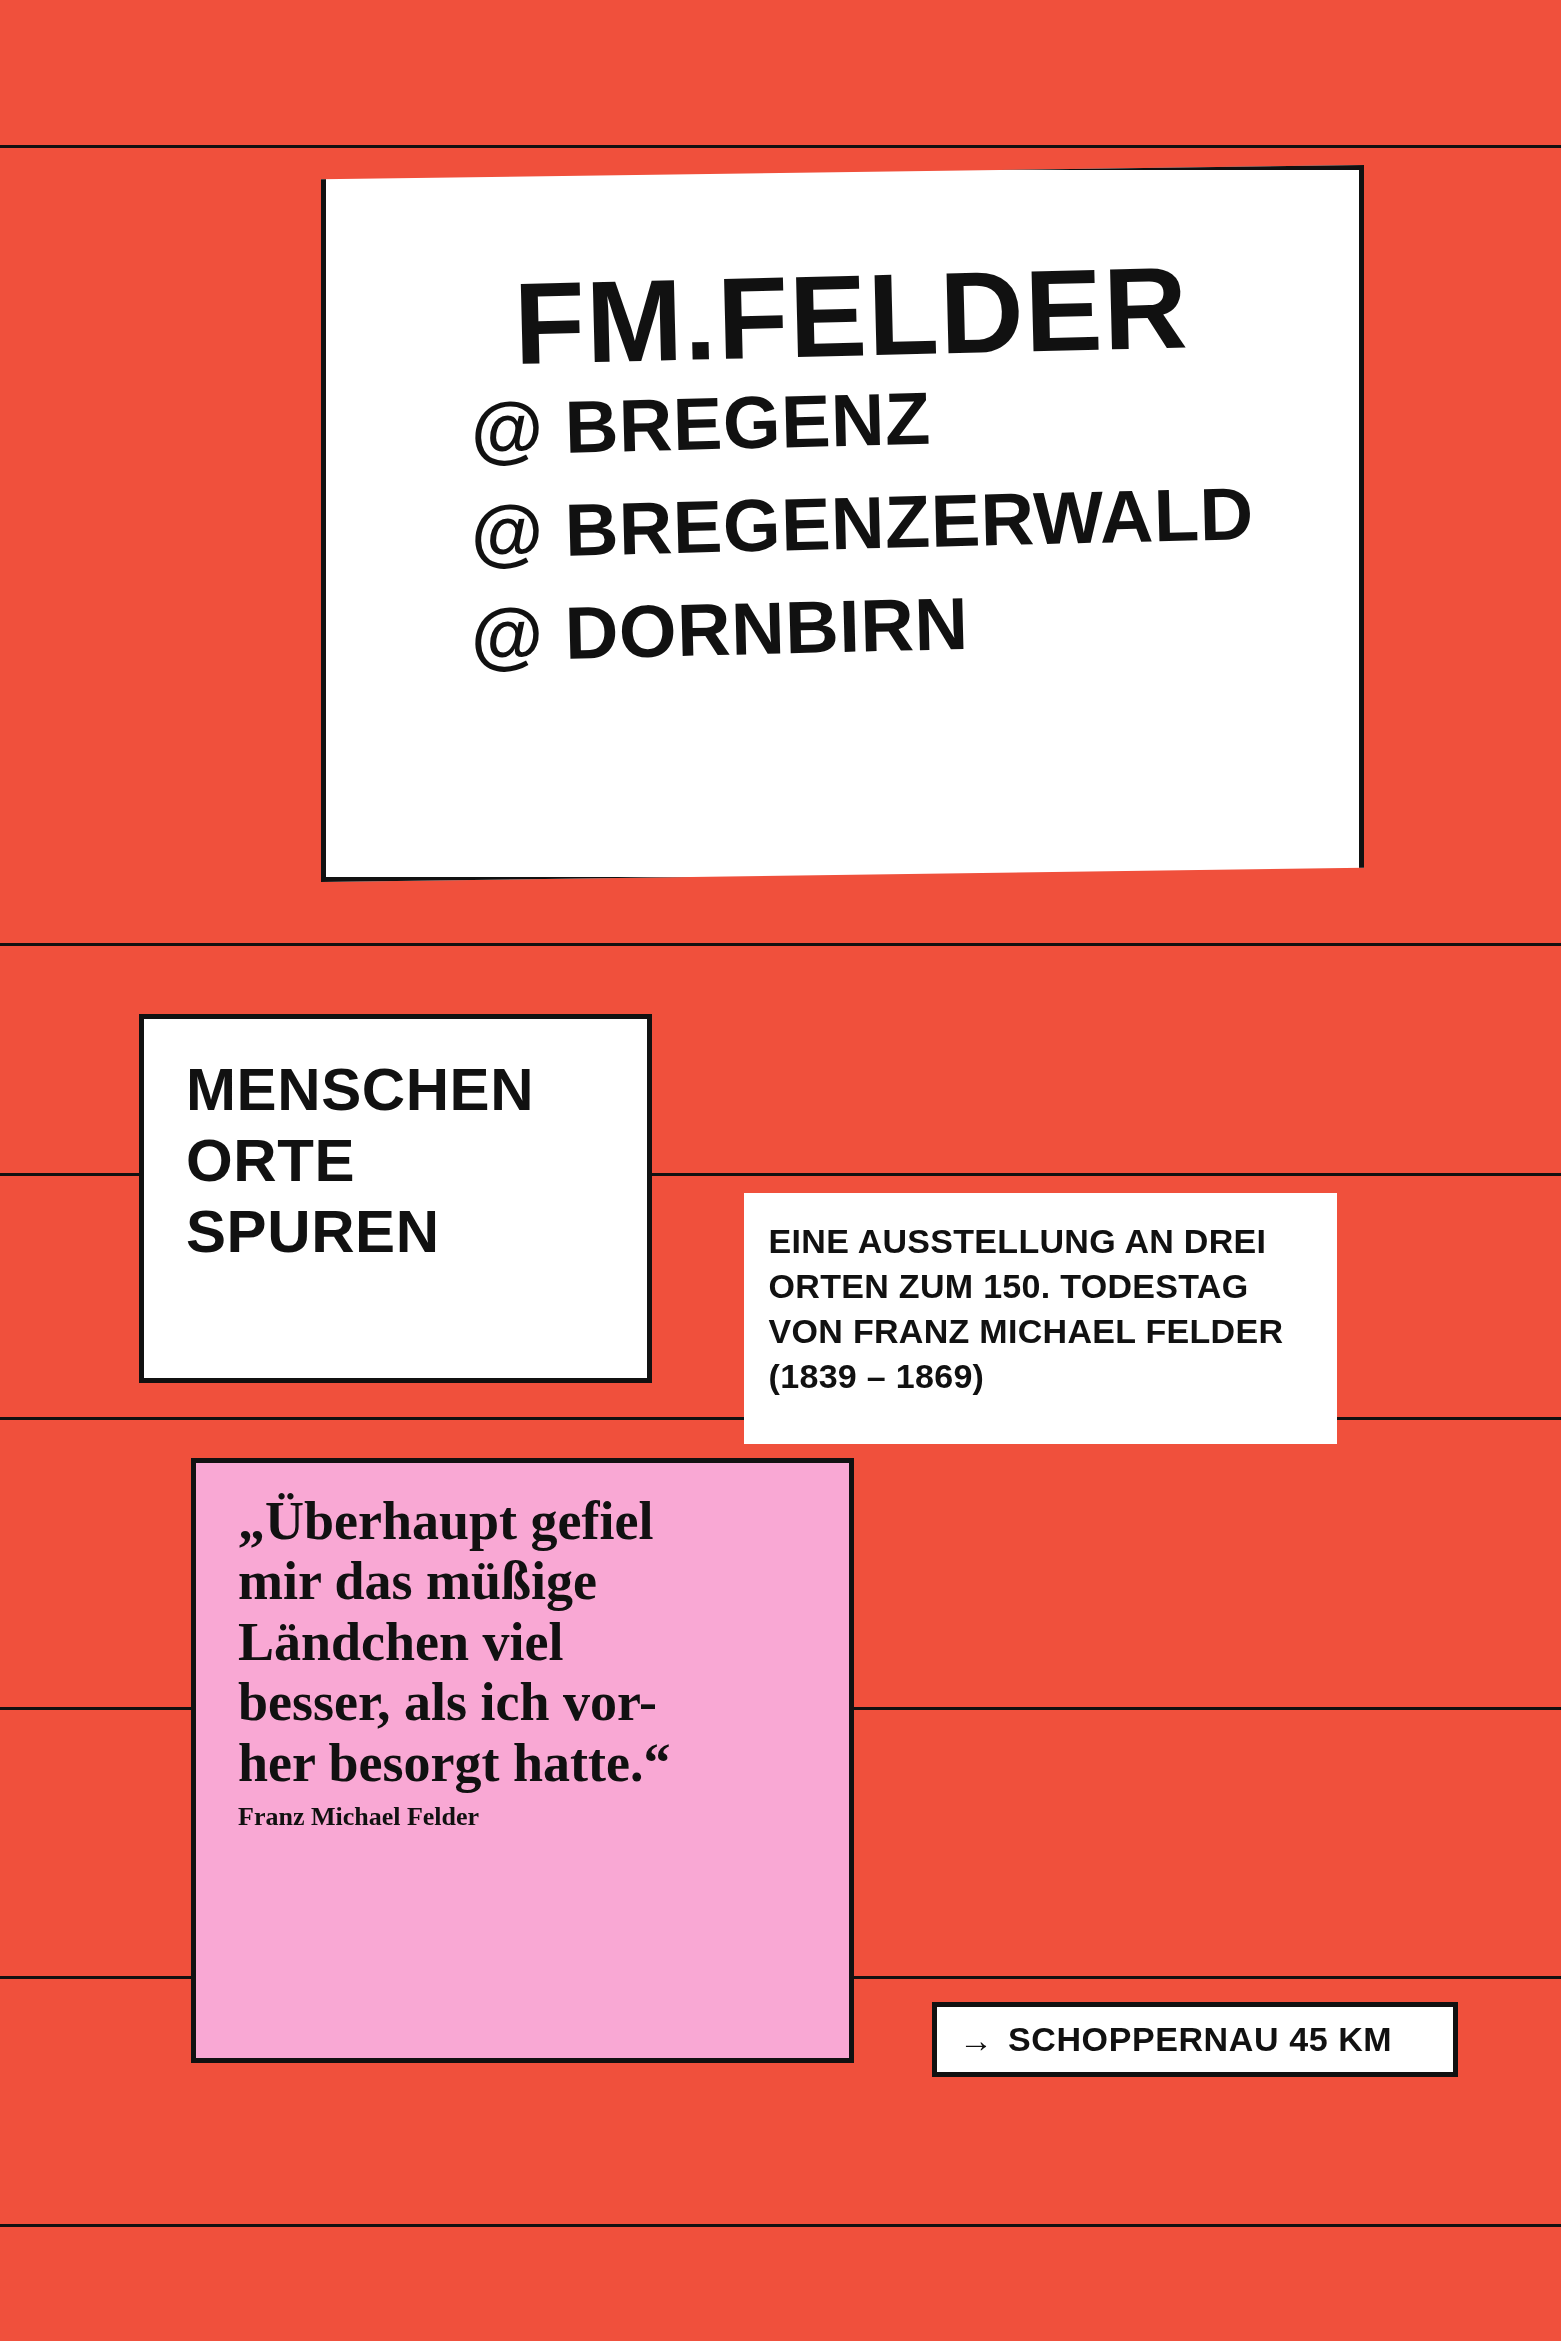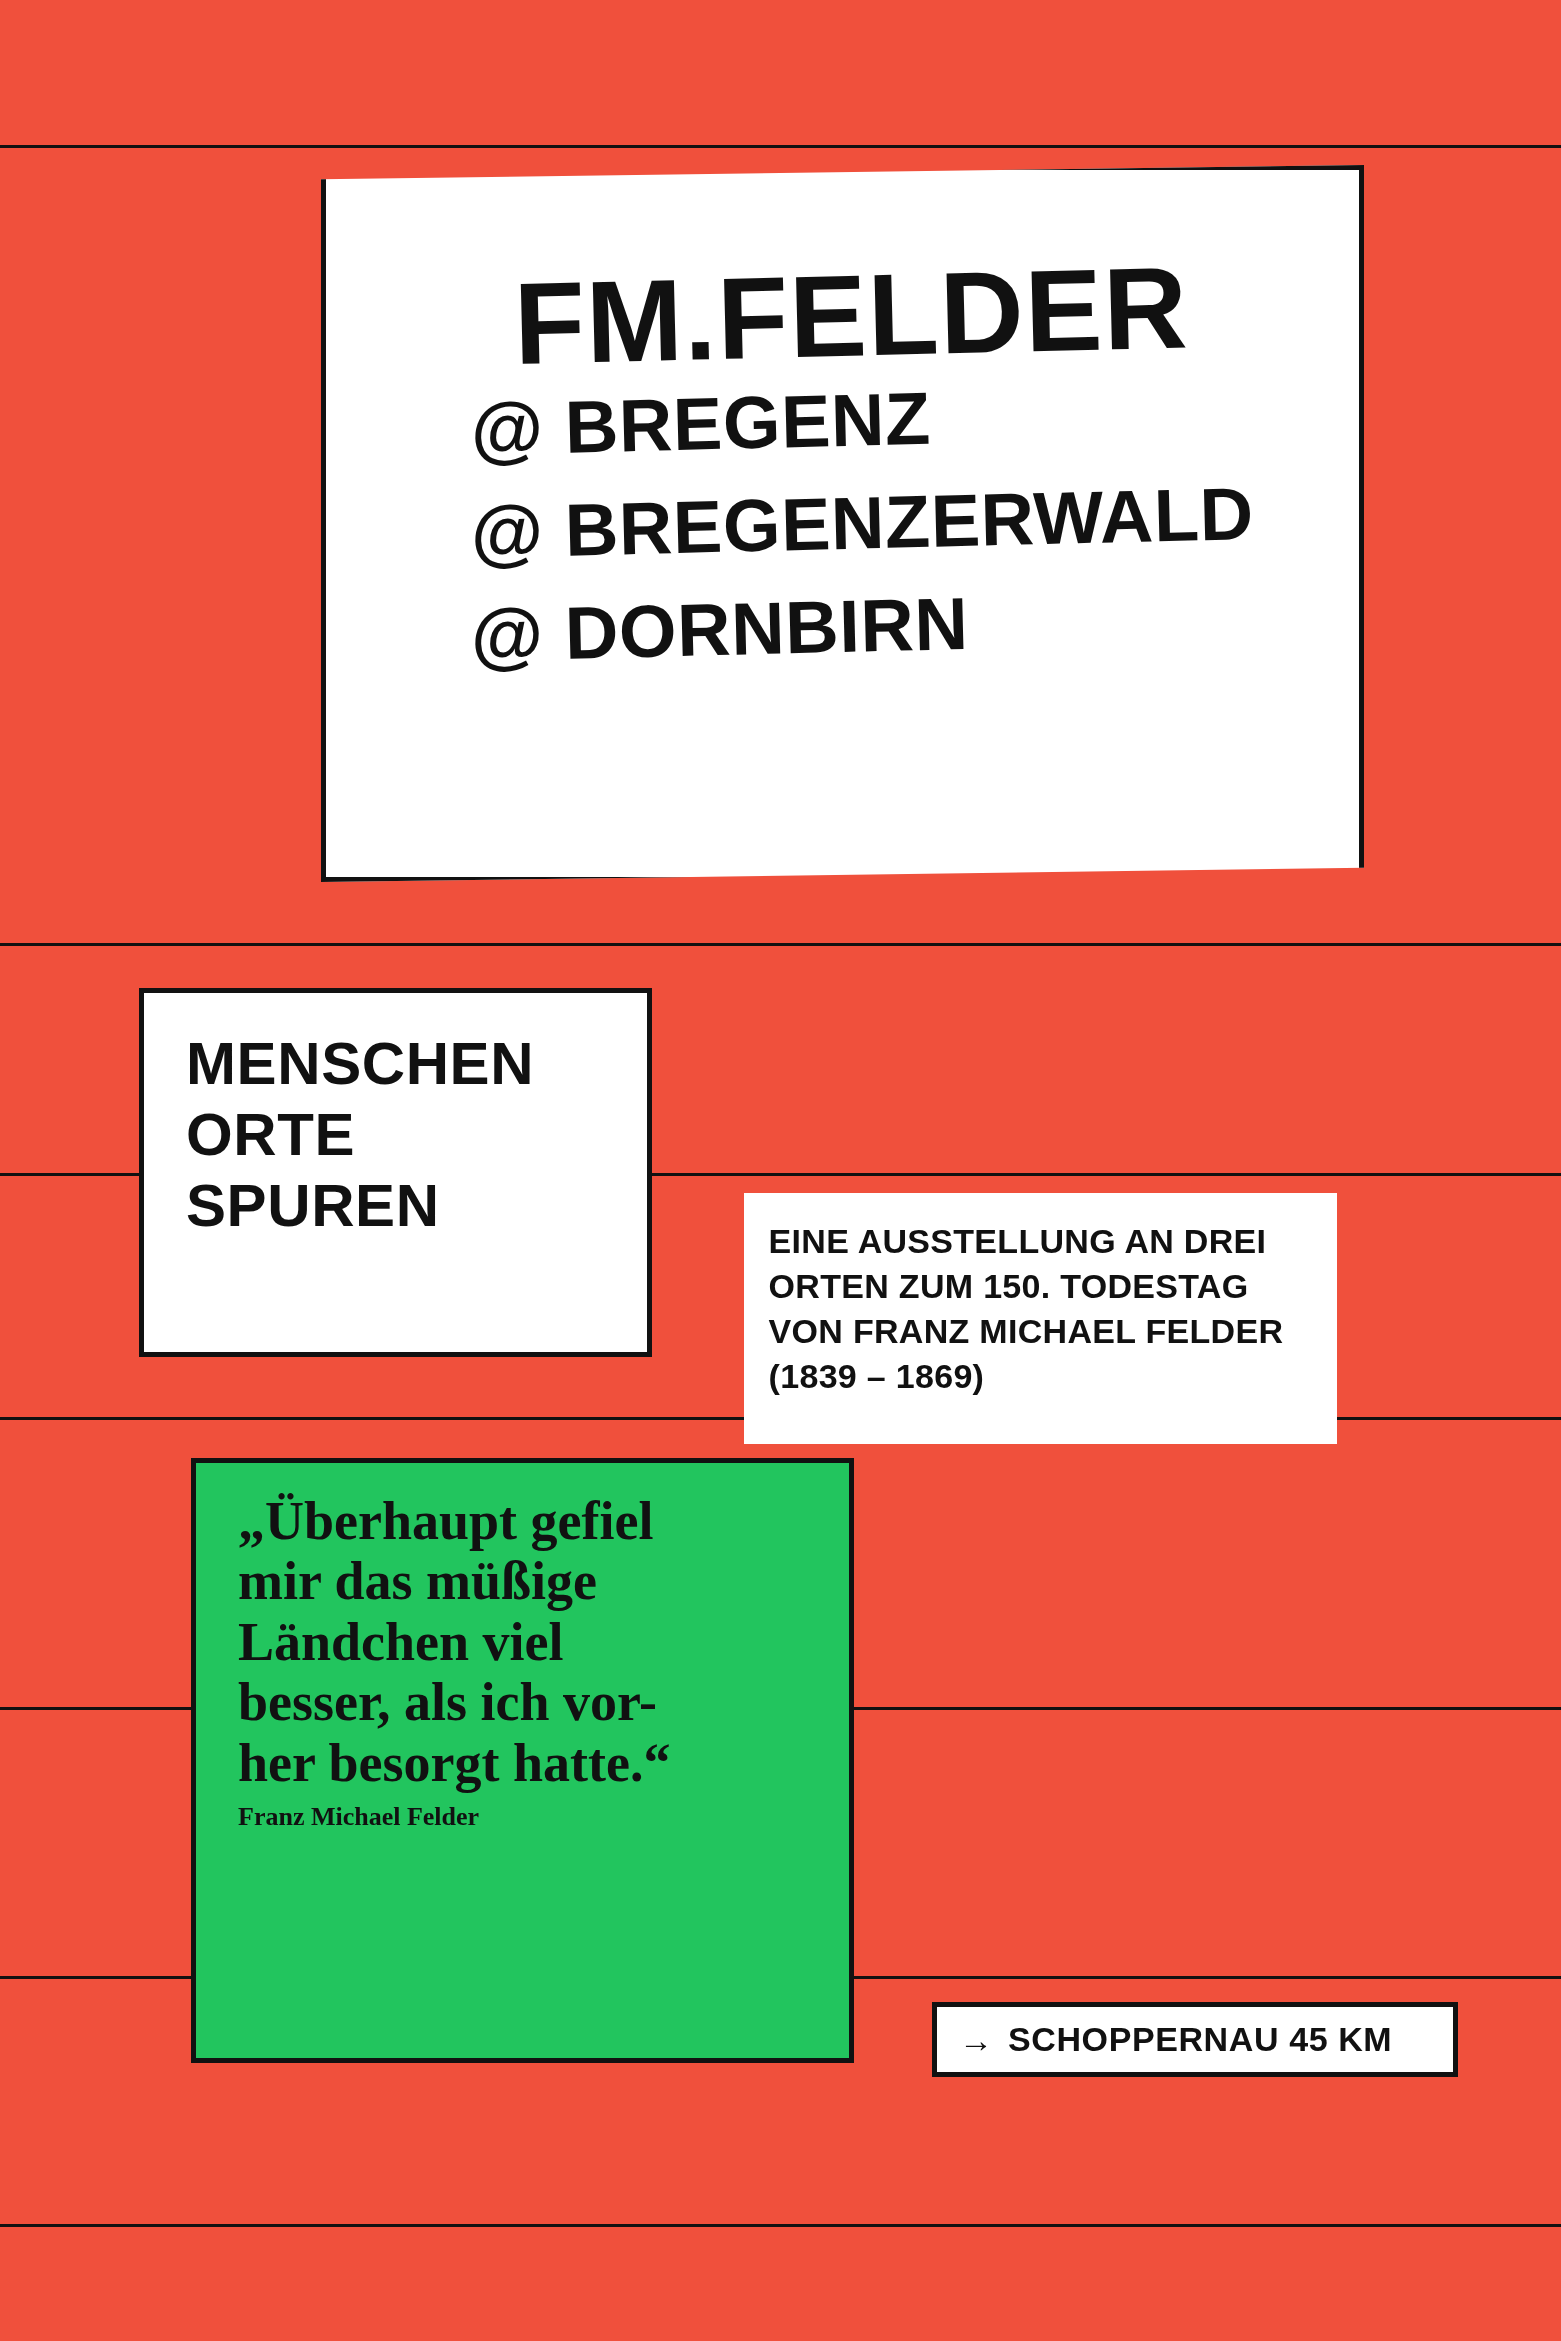--- a/index.html
+++ b/index.html
@@ -81,21 +81,21 @@
     transform-origin: left center;
   }
   .at-line.l1 { top: 228px; }
   .at-line.l2 { top: 331px; }
   .at-line.l3 { top: 434px; }
 
   
   .mos-panel {
     position: absolute;
     left: 139px;
-    top: 988px;
+    top: 1014px;
     width: 513px;
     height: 369px;
     background: #ffffff;
     border: 5.3px solid #111111;
     box-sizing: border-box;
     padding: 36px 0 0 42px;
   }
   .mos-line {
     font-size: 60px;
     font-weight: bold;
@@ -124,21 +124,21 @@
     letter-spacing: 0.3px;
   }
 
   
   .quote-panel {
     position: absolute;
     left: 191px;
     top: 1458px;
     width: 663px;
     height: 605px;
-    background: #22c55e;
+    background: #f9a8d4;
     border: 5.3px solid #111111;
     box-sizing: border-box;
     padding: 28px 23.4px 0 42px;
   }
   .quote-text {
     font-family: "Liberation Serif", serif;
     font-weight: bold;
     font-size: 54px;
     line-height: 1.12;
     color: #111111;

